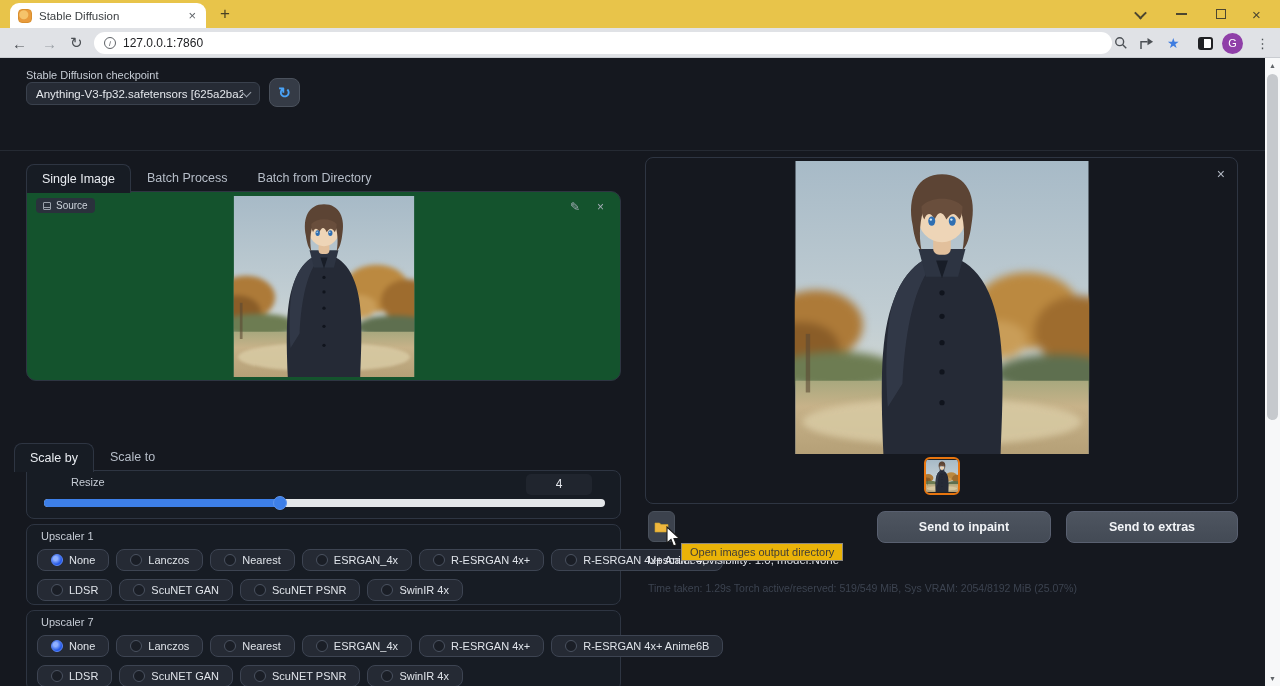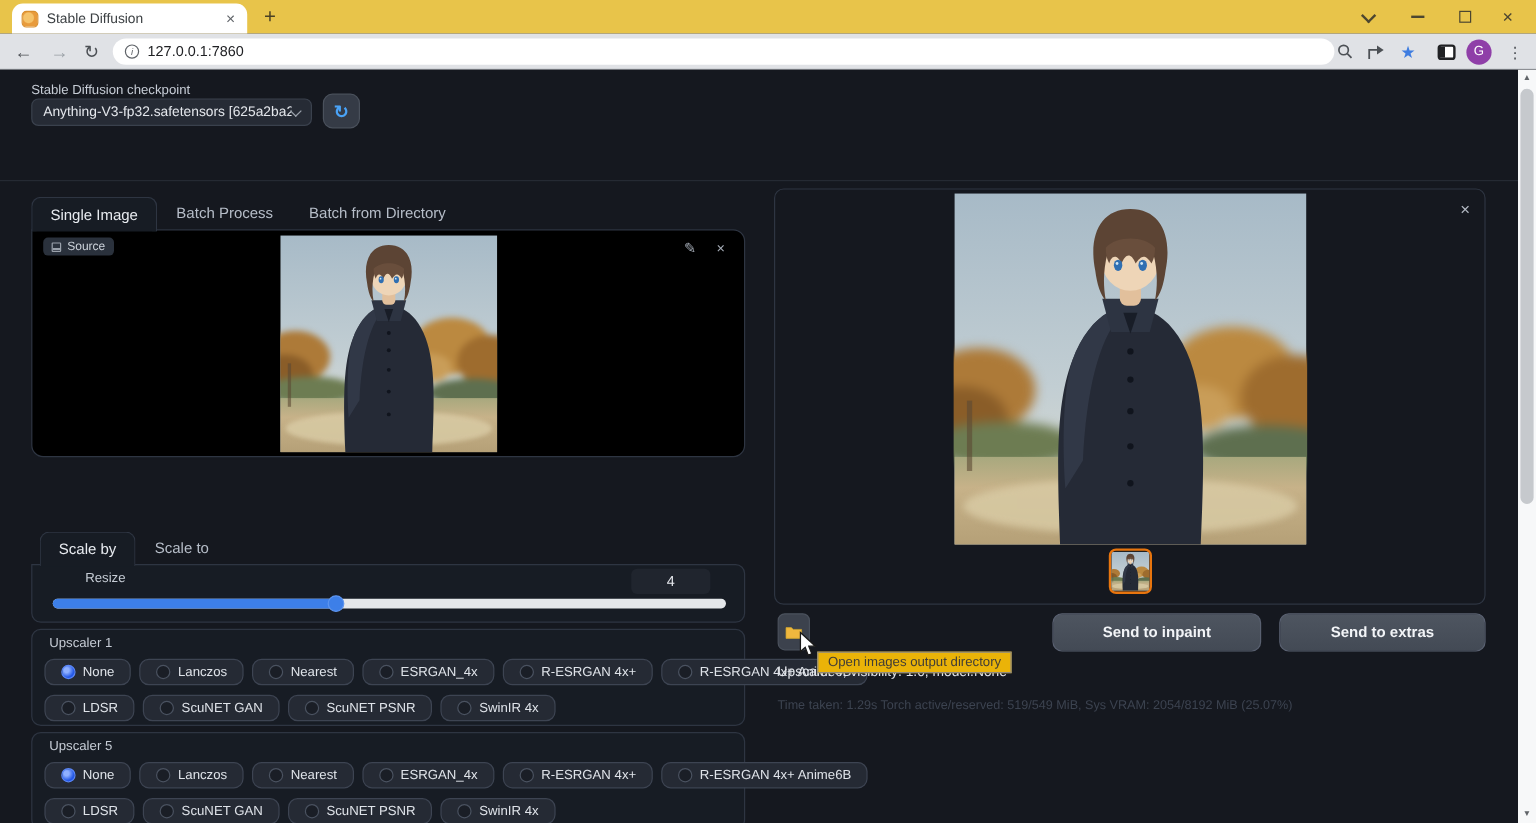--- a/index.html
+++ b/index.html
@@ -57,34 +57,34 @@
   .mtab { font-size:13px; color:#b9c0cb; margin-right:27px; }
   .mtab.active { color:#e9ecf1; border:1px solid #3d4450; background:#171b23; border-radius:8px;
     padding:7px 15px; margin-right:16px; }
   .hline { position:absolute; left:0; top:92px; width:1280px; height:1px; background:#252a33; }
 
   
   .ltabs { position:absolute; left:26px; top:102px; height:32px; display:flex; align-items:flex-end; z-index:2; }
   .ltab { font-size:12.5px; color:#b6bdc8; padding:7px 0; margin-right:30px; }
   .ltab.active { color:#e8ebf0; border:1px solid #2e3542; border-bottom:none; background:#171c24;
     border-radius:8px 8px 0 0; padding:7px 15px; margin-right:16px; margin-bottom:-1px; }
-  .droparea { position:absolute; left:26px; top:133px; width:595px; height:190px; background:#000000;
+  .droparea { position:absolute; left:26px; top:133px; width:595px; height:190px; background:#14532d;
     border:1px solid #2e3542; border-radius:0 10px 10px 10px; }
   .src-chip { position:absolute; left:9px; top:6px; background:#2a313c; border-radius:4px; padding:2px 7px;
     font-size:10px; color:#cdd3db; display:flex; align-items:center; gap:5px; z-index:2; }
   .src-ic { width:8px; height:8px; border:1px solid #9aa1ab; border-radius:1px;
     background:linear-gradient(180deg,transparent 0 4px,#9aa1ab 4px 5px,transparent 5px); }
   .mini-ic { position:absolute; top:8px; font-size:12px; color:#a6adb8; z-index:2; }
   .art-src { position:absolute; left:50%; transform:translateX(-50%); top:4px; width:181px; height:181px; }
 
   .generate { position:absolute; left:26px; top:339px; width:595px; height:33px; border-radius:8px;
     background:linear-gradient(#f2850f,#e06d07); border:1px solid #c75e06; color:#fff; font-size:13px;
     font-weight:bold; display:flex; align-items:center; justify-content:center; }
 
-  .stabs { position:absolute; left:33px; top:384px; height:29px; display:flex; align-items:flex-end; z-index:2; }
+  .stabs { position:absolute; left:14px; top:384px; height:29px; display:flex; align-items:flex-end; z-index:2; }
   .scale-panel { position:absolute; left:26px; top:412px; width:595px; height:49px; background:#171c24;
     border:1px solid #2e3542; border-radius:0 8px 8px 8px; }
   .resize-label { position:absolute; left:44px; top:5px; font-size:11px; color:#c6ccd5; }
   .resize-val { position:absolute; right:28px; top:3px; width:66px; height:21px; background:#20252e;
     border-radius:5px; font-size:12px; color:#e4e7ec; text-align:center; line-height:21px; }
   .slider { position:absolute; left:17px; top:28px; width:561px; height:8px; border-radius:4px; background:#e4e7ea; }
   .slider-fill { position:absolute; left:0; top:0; height:8px; width:42%; border-radius:4px 0 0 4px; background:#3d7fe8; }
   .slider-thumb { position:absolute; left:calc(42% - 7px); top:-3px; width:14px; height:14px; border-radius:50%;
     background:#3d7fe8; border:1px solid #5e95ee; }
 
@@ -310,21 +310,21 @@
           <span>ScuNET PSNR</span>
         </div>
       <div class="chip">
           <span class="radio"></span>
           <span>SwinIR 4x</span>
         </div>
     </div>
   </div>
 
   <div class="upsc-box" style="top:552px">
-    <span class="upsc-label">Upscaler 5</span>
+    <span class="upsc-label">Upscaler 7</span>
     <div class="chiprow" style="top:24px">
       <div class="chip">
           <span class="radio on"></span>
           <span>None</span>
         </div>
       <div class="chip">
           <span class="radio"></span>
           <span>Lanczos</span>
         </div>
       <div class="chip">

